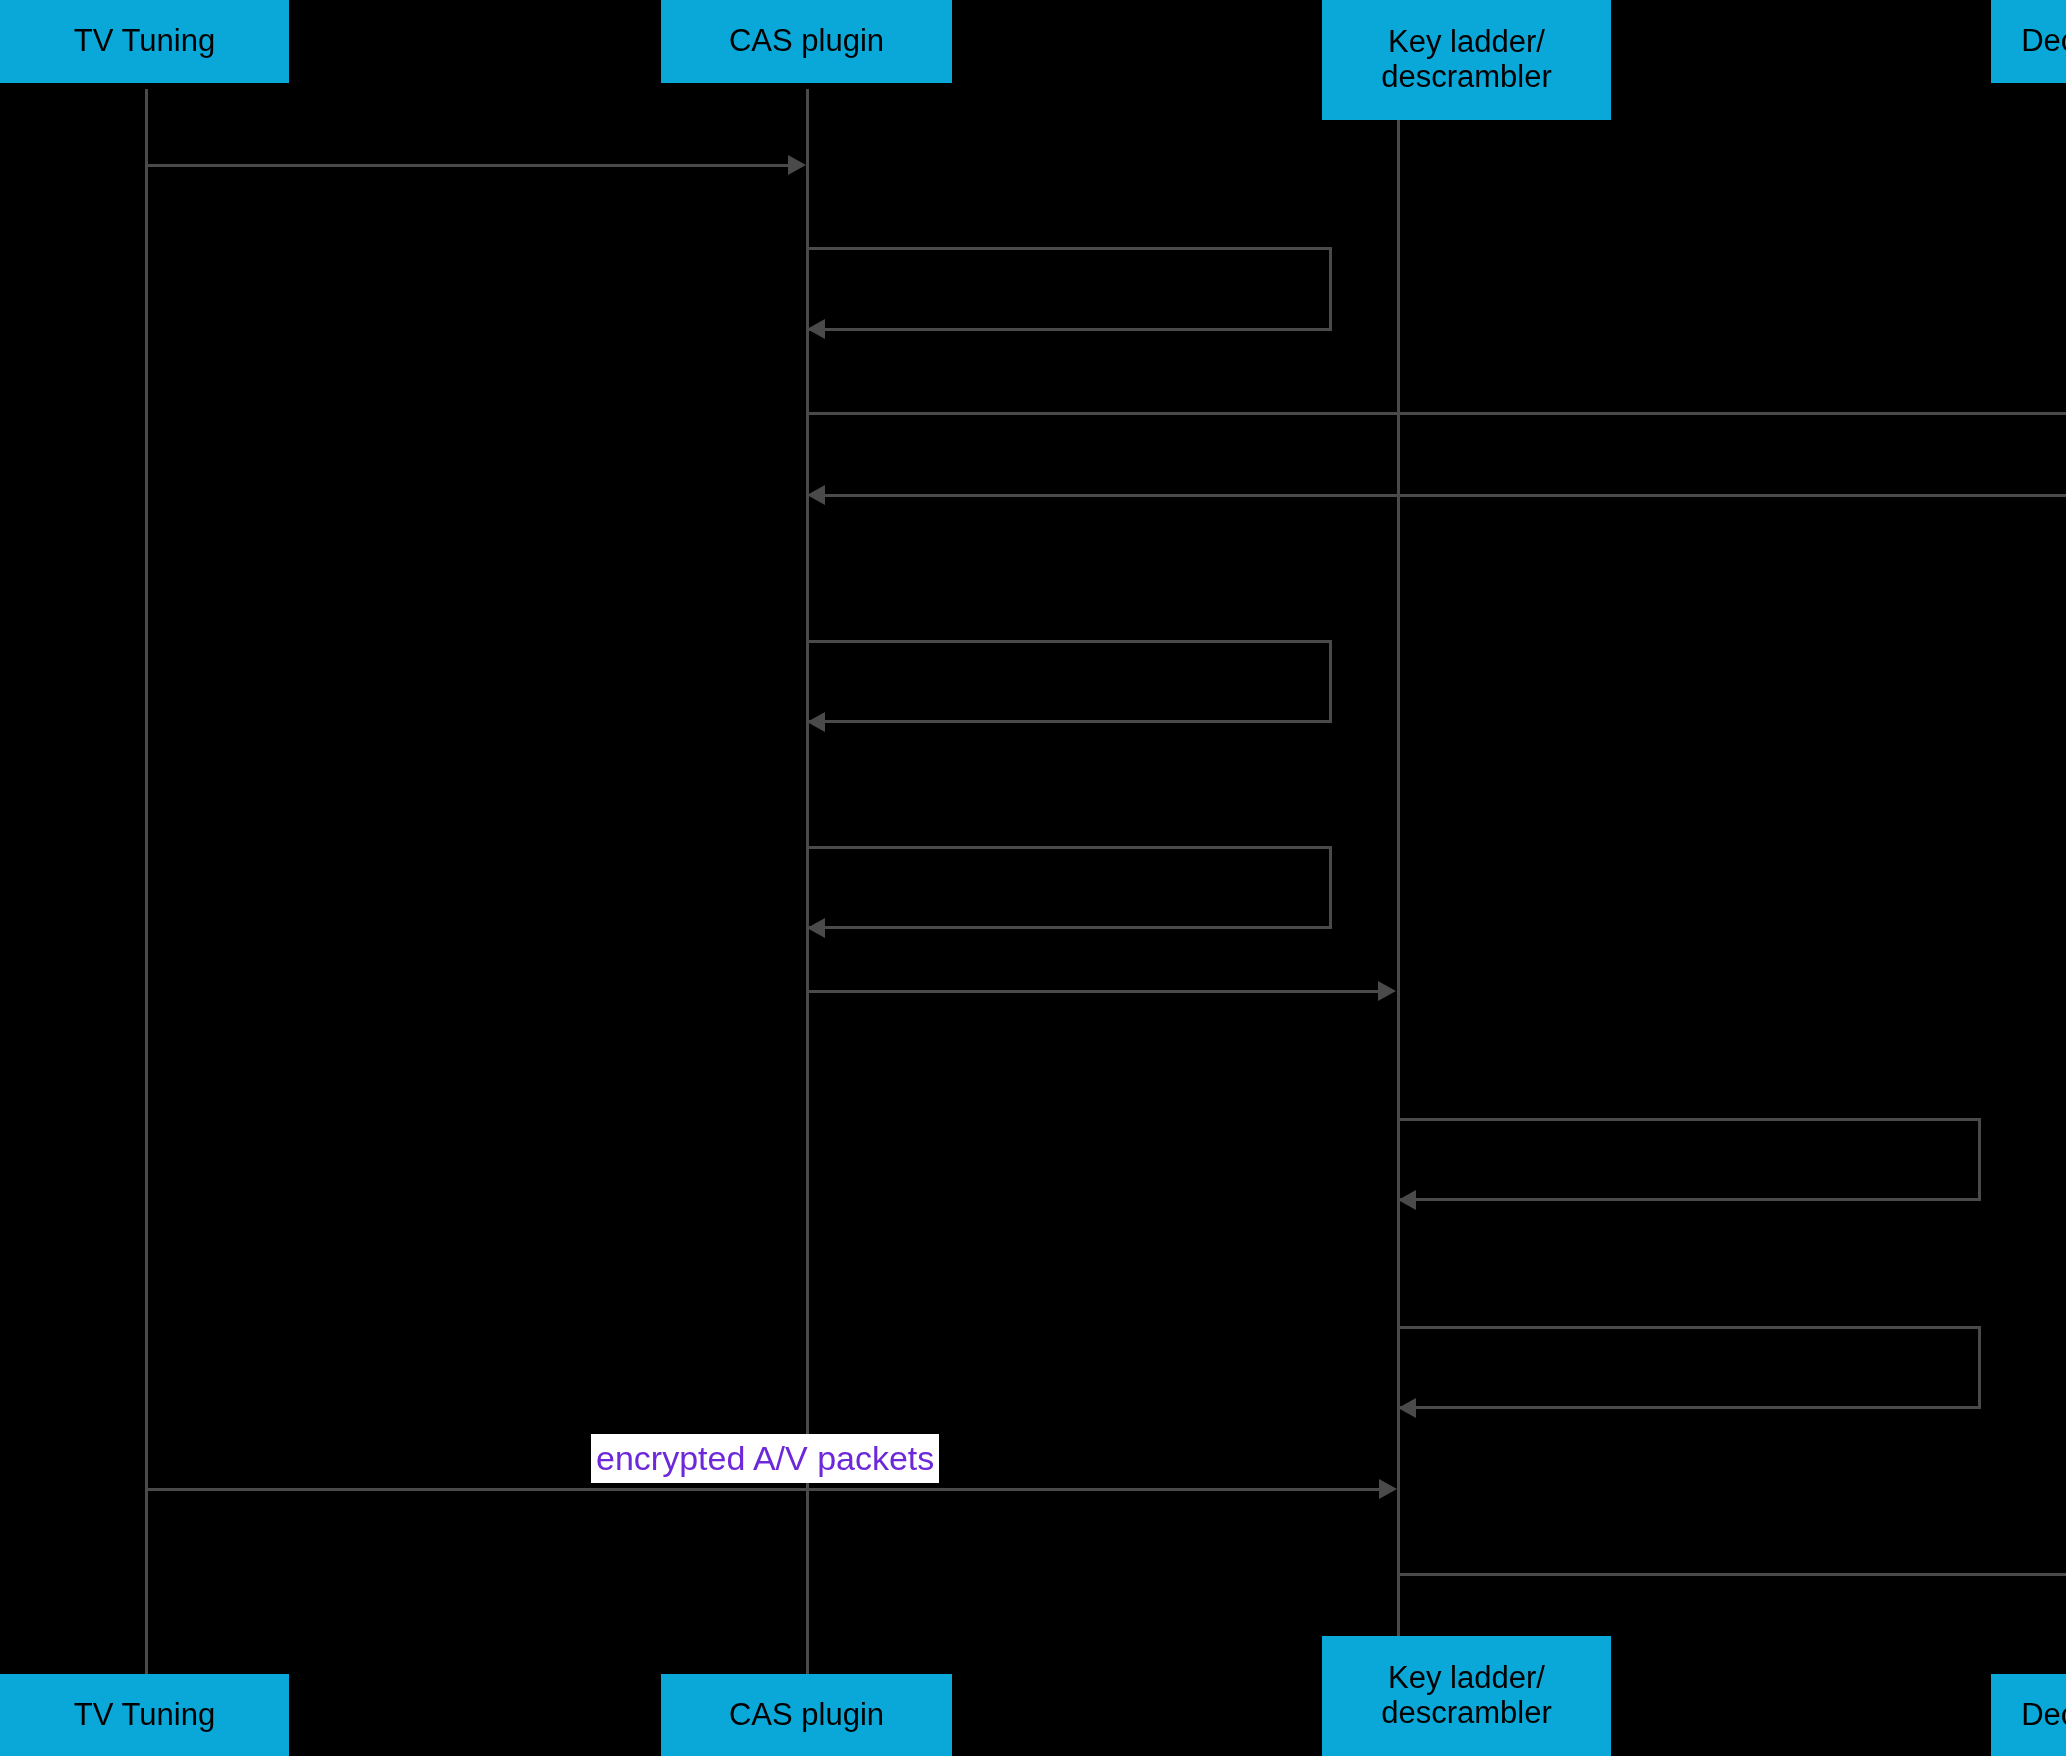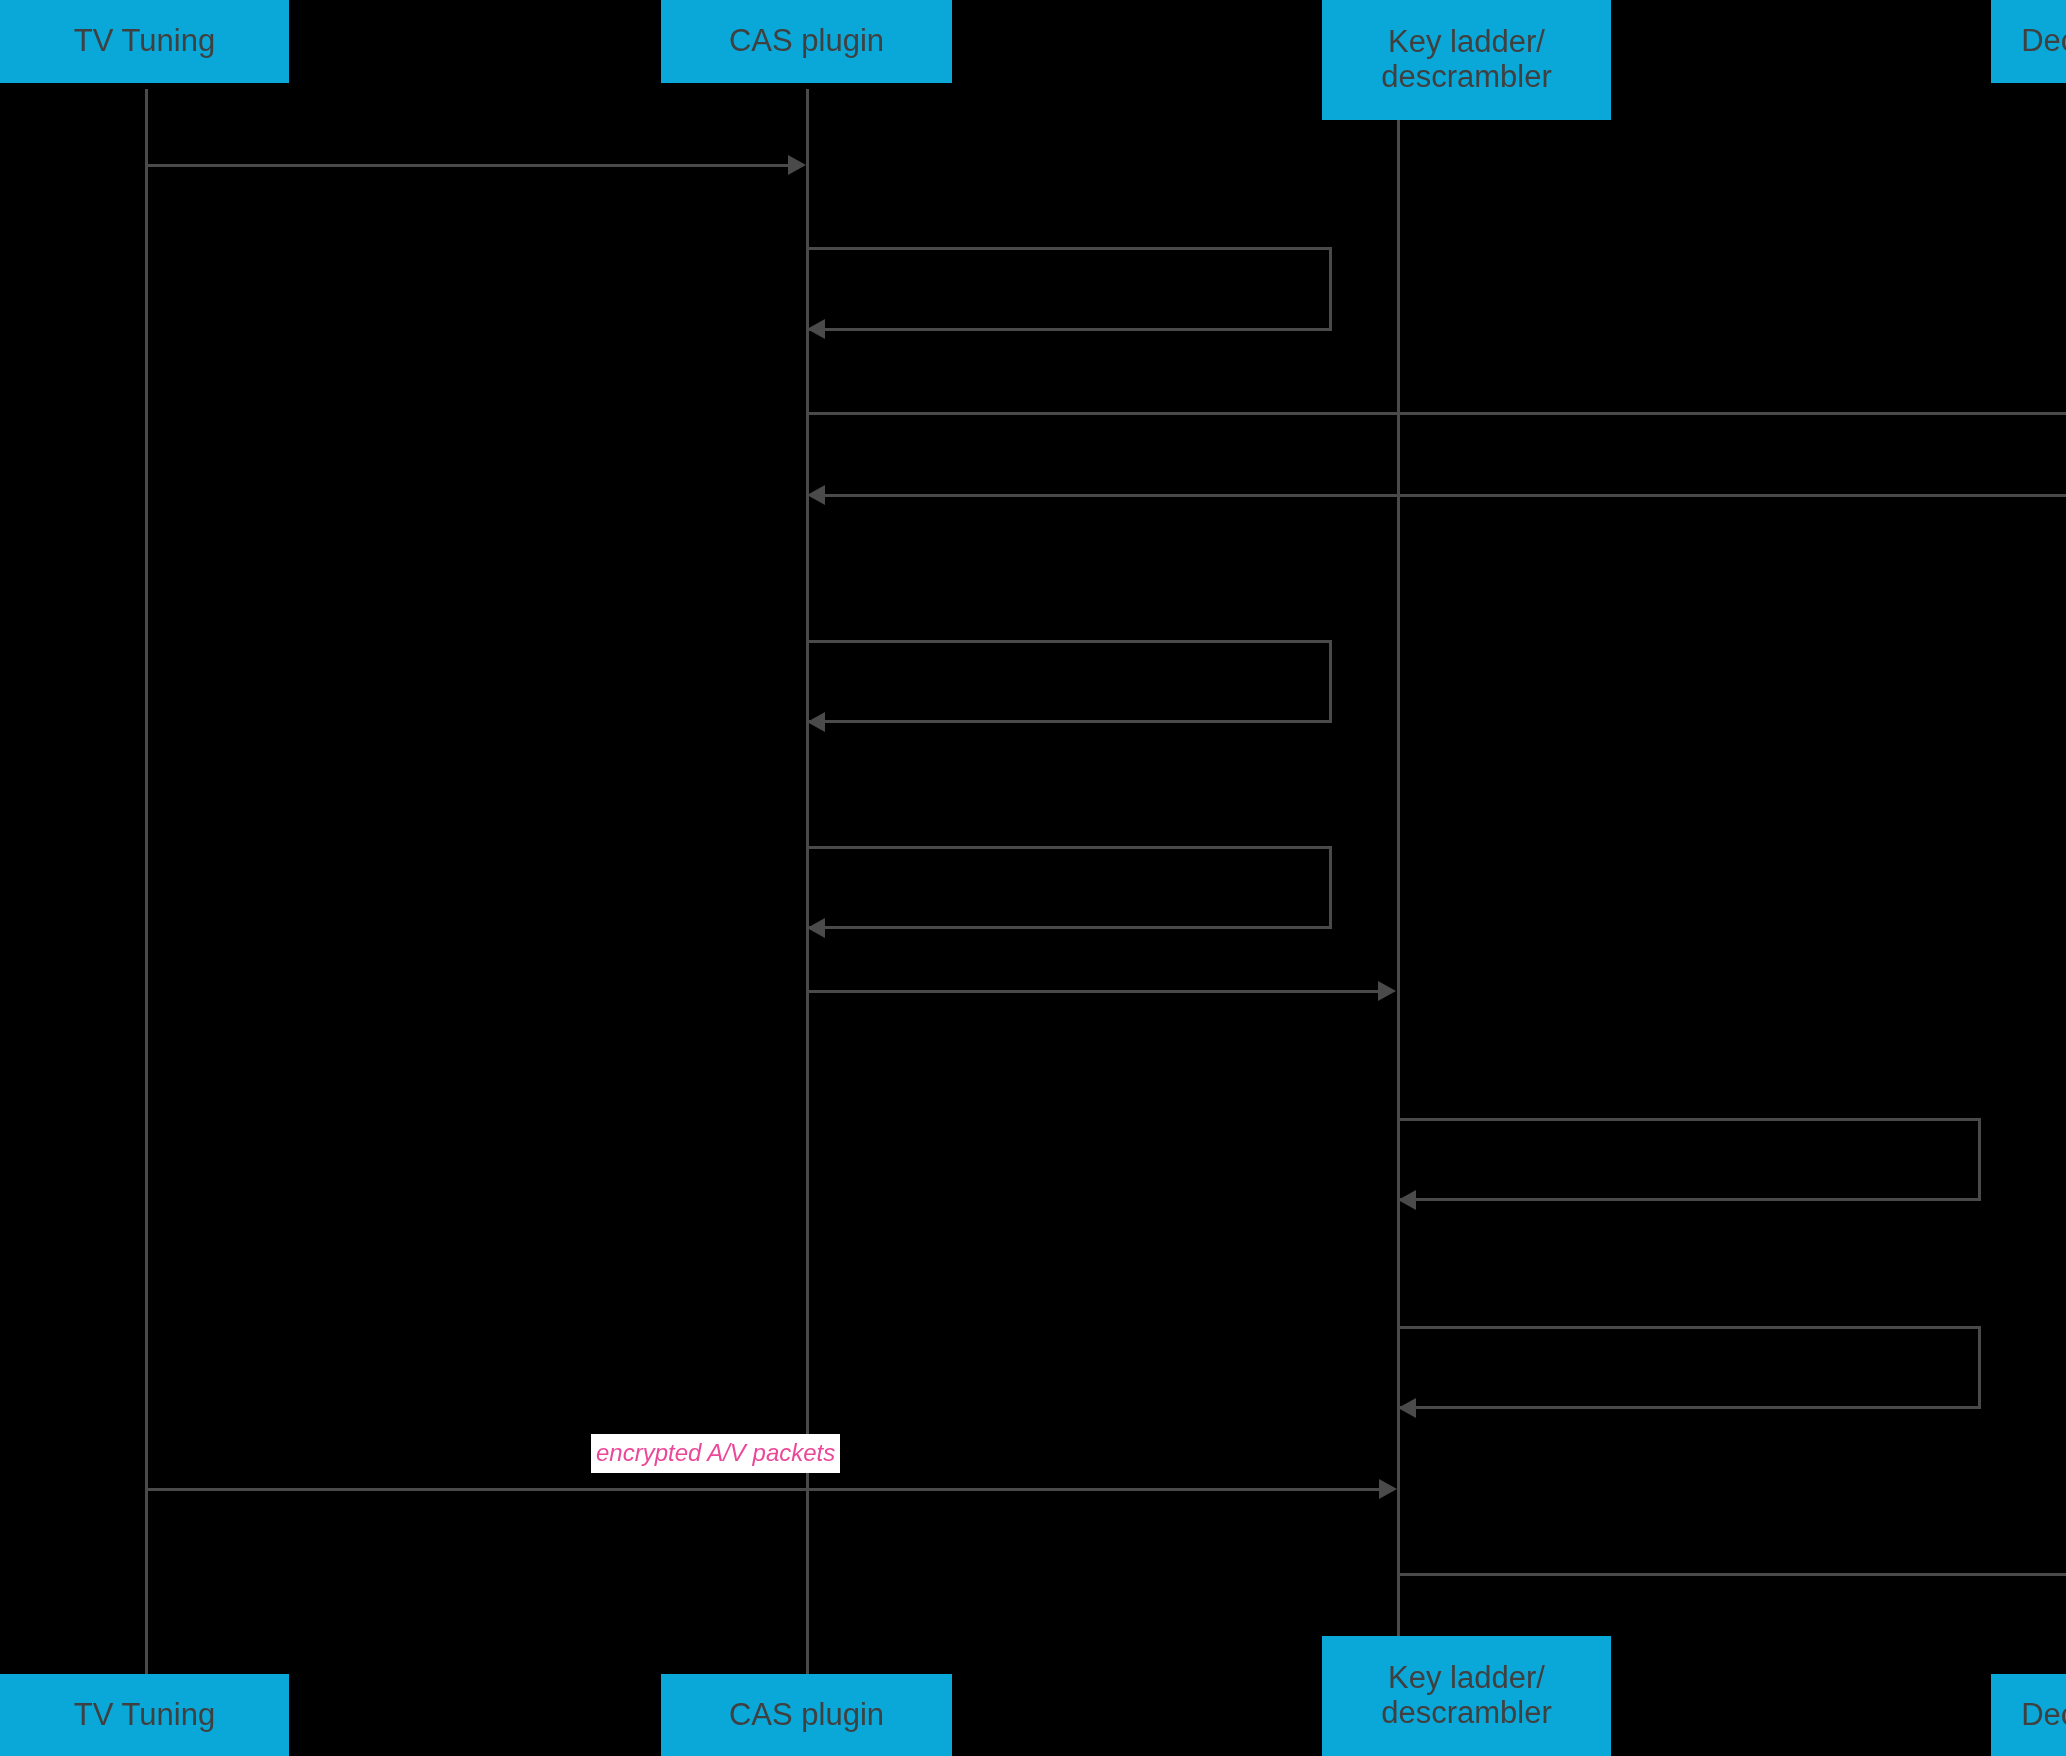--- a/index.html
+++ b/index.html
@@ -19,21 +19,21 @@
   
   .lifeline {
     position: absolute;
     width: 2.5px;
     background: #4a4a4a;
   }
   
   .participant {
     position: absolute;
     background: #0aa8d8;
-    color: #404040;
+    color: #000000;
     display: flex;
     align-items: center;
     justify-content: center;
     text-align: center;
     font-size: 31px;
     line-height: 1.12;
     letter-spacing: 0px;
     box-sizing: border-box;
     padding: 1.7px 4.1px;
     white-space: pre-line;
@@ -62,27 +62,26 @@
     border-bottom: 3.3px solid #4a4a4a;
     border-left: none;
     box-sizing: border-box;
     background: transparent;
   }
 
   
   .msg-label {
     position: absolute;
     background: #ffffff;
-    color: #ec4899;
-    font-size: 24px;
+    color: #6d28d9;
+    font-size: 34px;
     line-height: 1.0;
     padding: 6.6px 5px 8.3px 5px;
     white-space: nowrap;
     box-sizing: border-box;
-    font-style: italic;
   }
 </style>
 </head>
 <body>
 
 <div id="canvas">
 
   <div class="lifeline" style="left:145px;  top:89px; height:1585px;"></div>
   <div class="lifeline" style="left:806px; top:89px; height:1585px;"></div>
   <div class="lifeline" style="left:1397px; top:112px; height:1526px;"></div>

